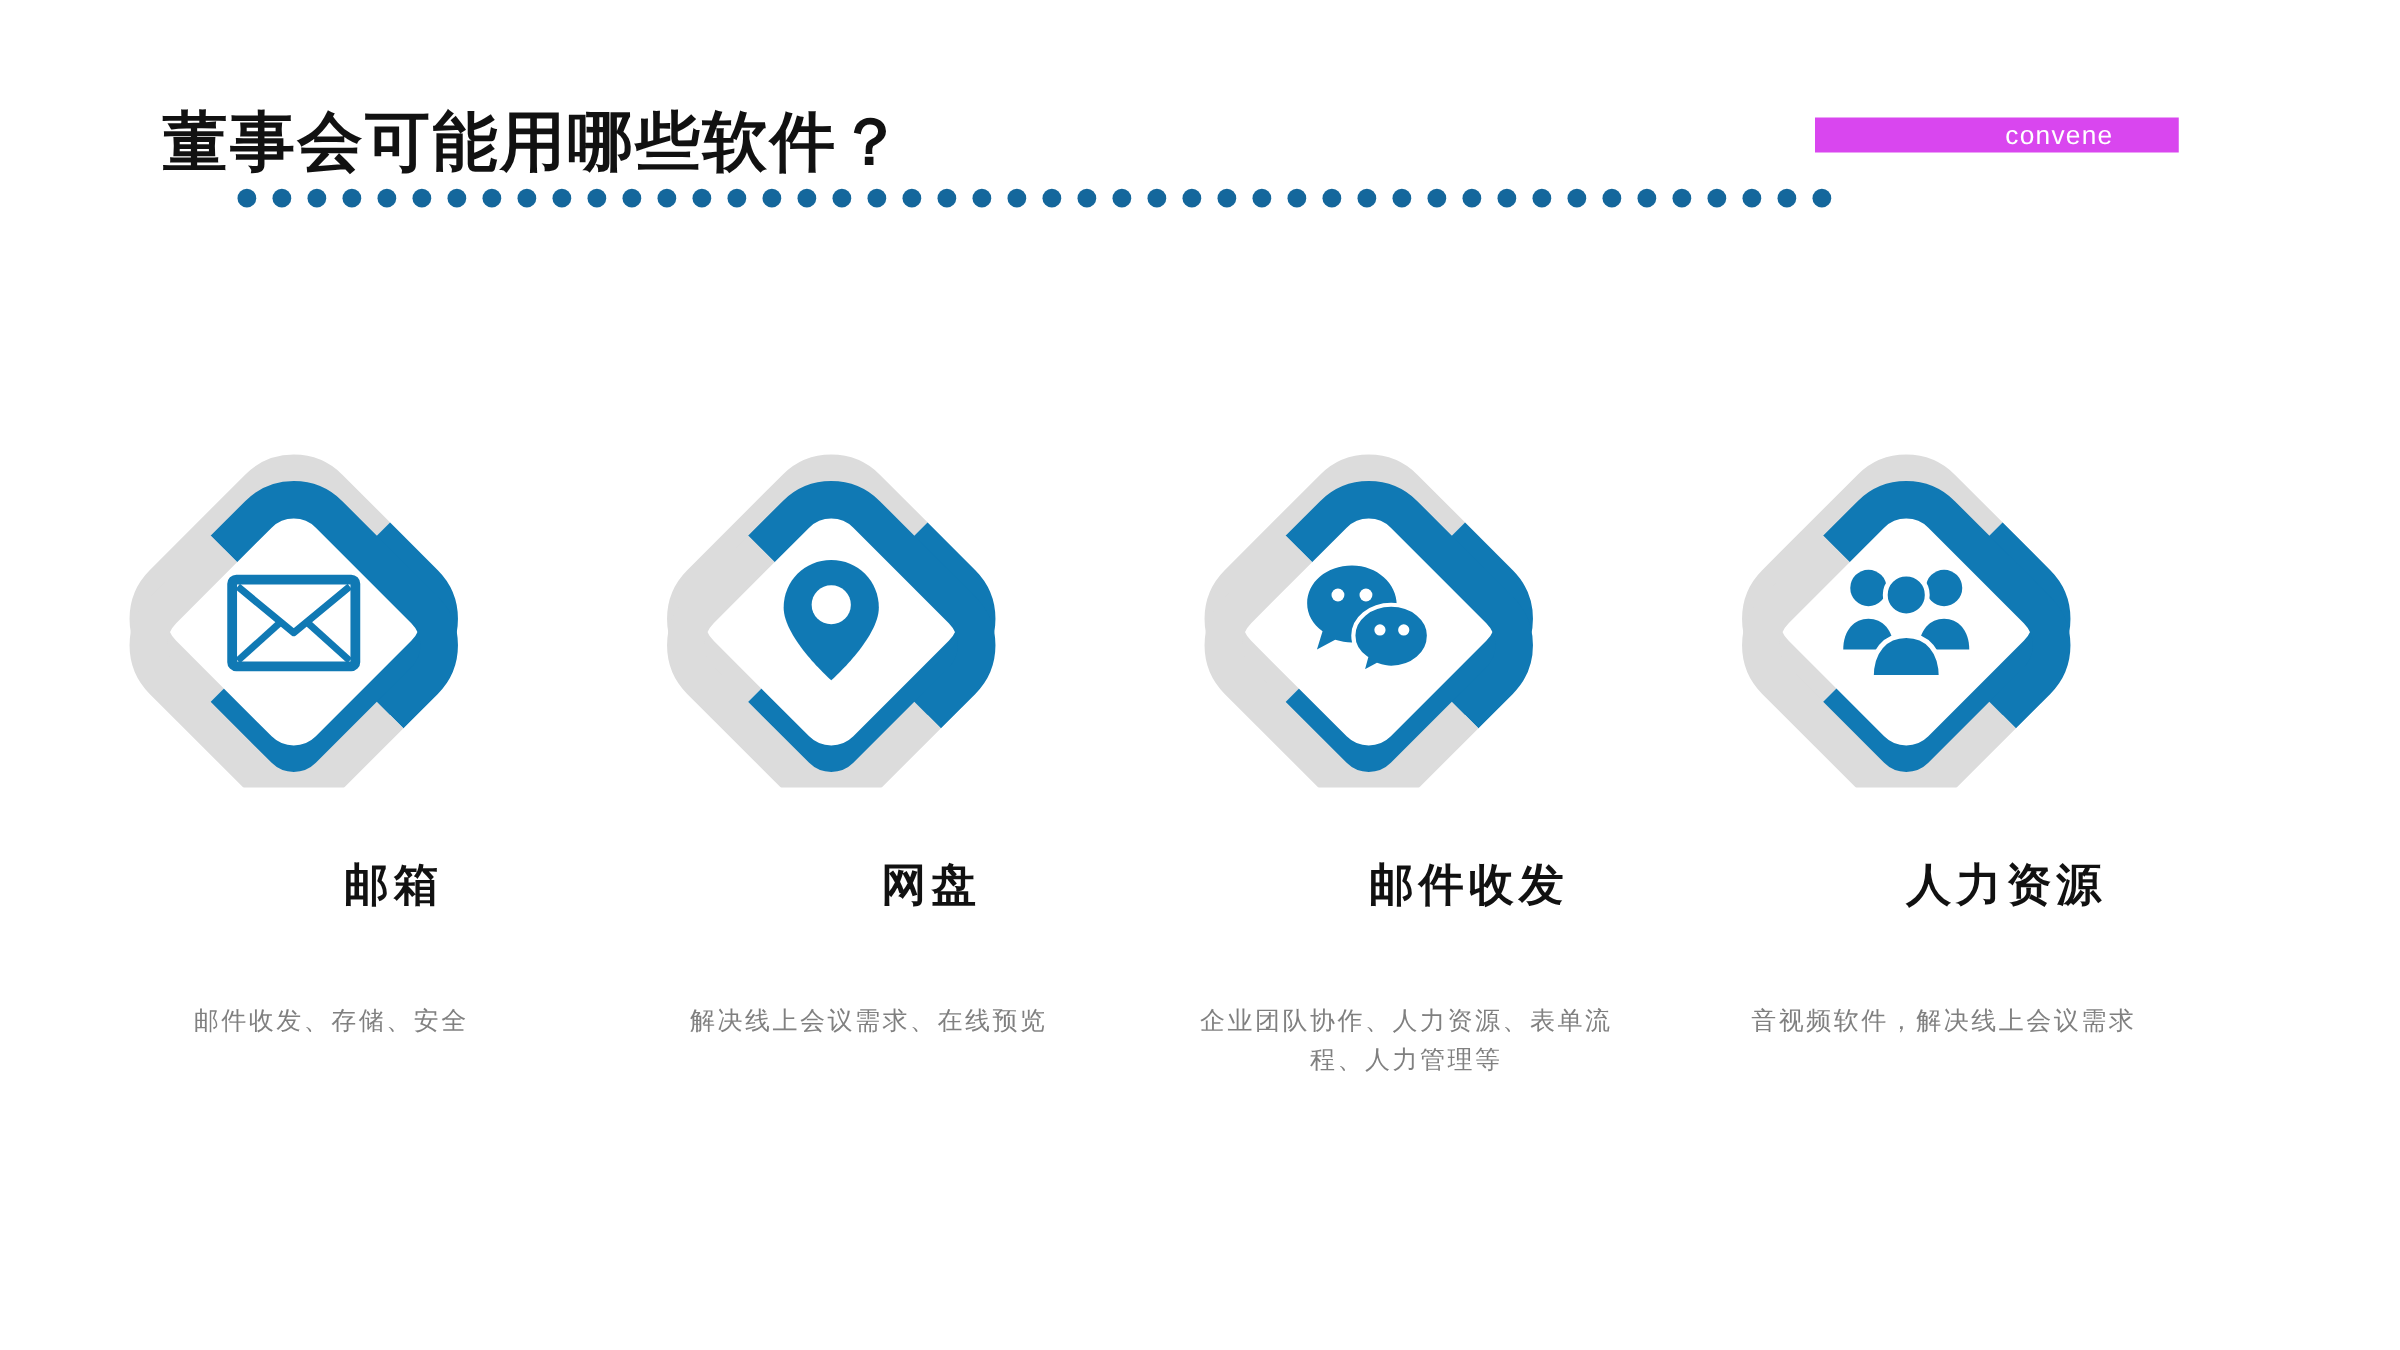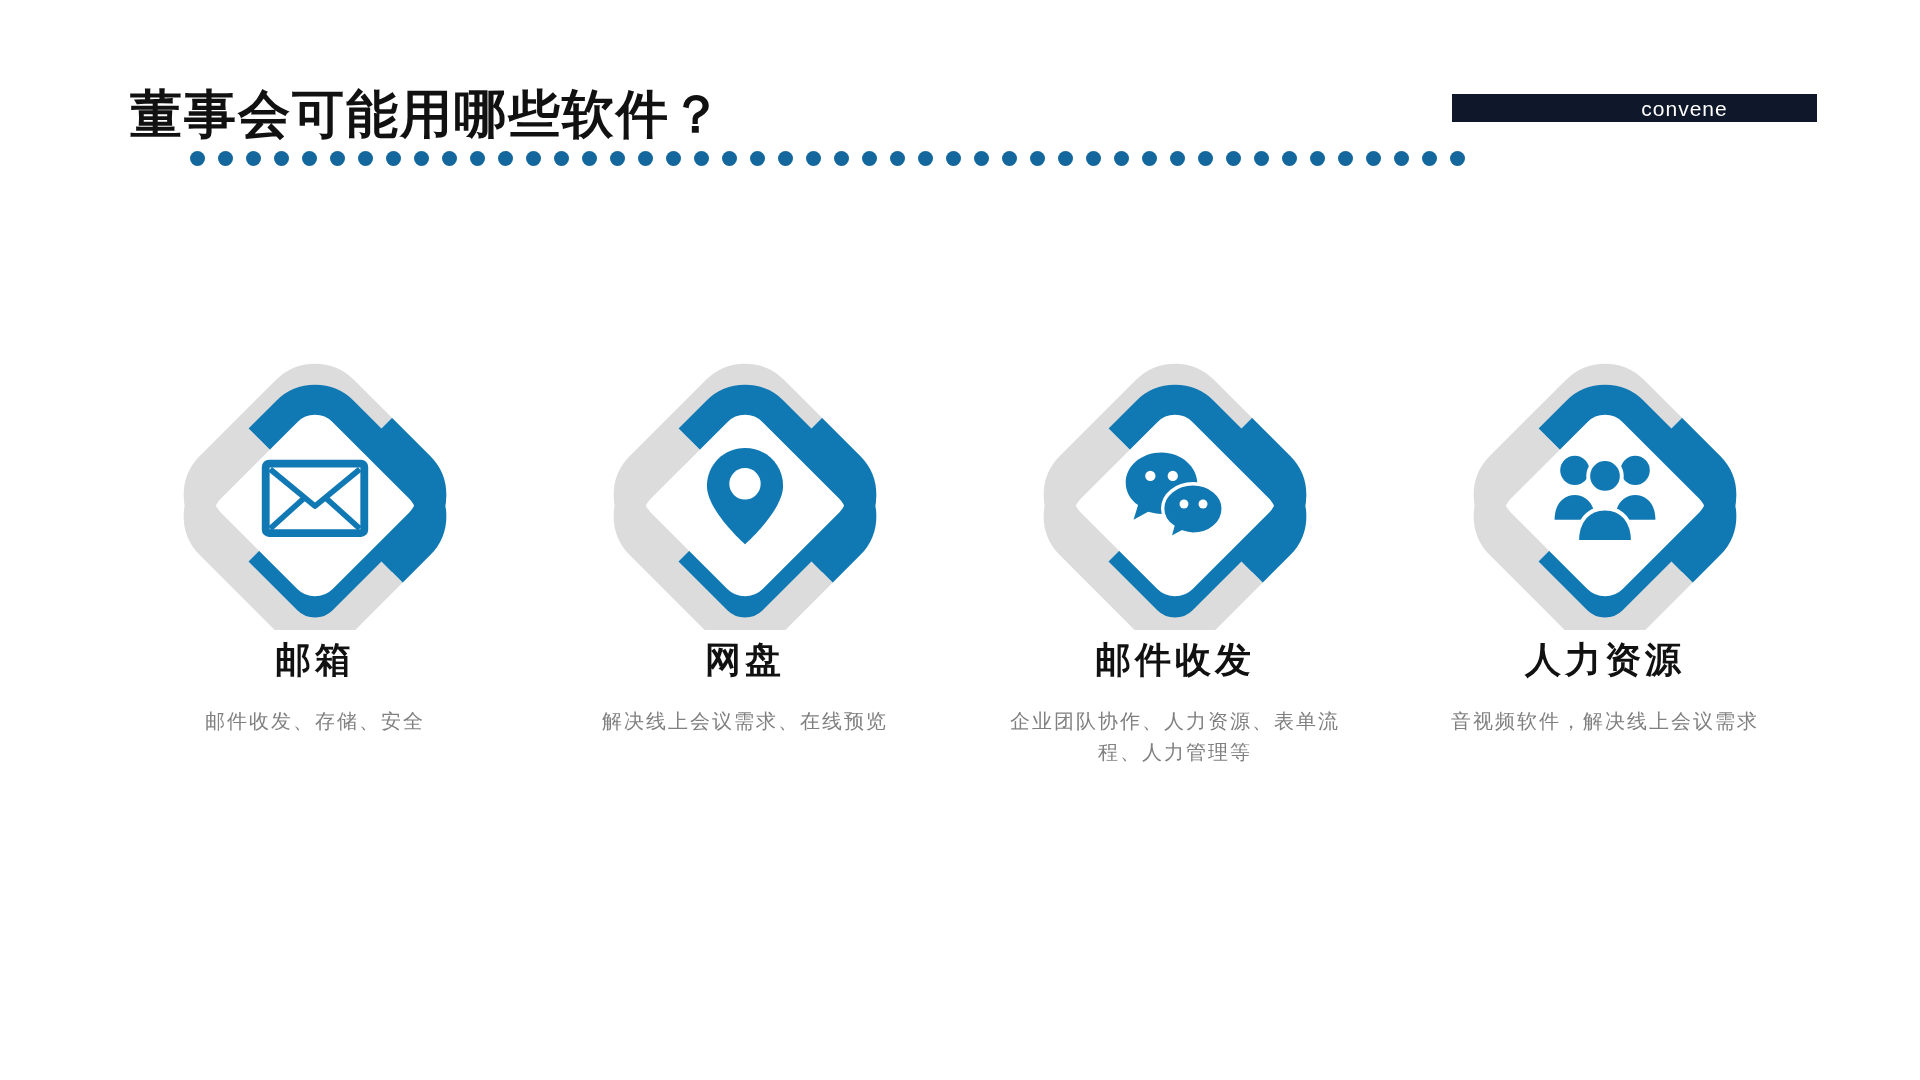--- a/index.html
+++ b/index.html
@@ -27,23 +27,23 @@
     letter-spacing: 2px;
     line-height: 1;
     white-space: nowrap;
     margin-top: 33px;
   }
 
   #brand-badge {
     position: absolute;
     left: 1452px;
     top: 94px;
-    width: 365px;
+    width: 291px;
     height: 28px;
-    background: #0f172a;
+    background: #d946ef;
     display: flex;
     align-items: center;
     justify-content: center;
   }
   #brand-badge .brand-text {
     color: #ffffff;
     font-size: 21px;
     letter-spacing: 1px;
     line-height: 1;
     padding-left: 100px;
@@ -74,21 +74,21 @@
     left: 100px;
     top: 360px;
     width: 1720px;
     display: flex;
     align-items: flex-start;
   }
   .card {
     width: 430px;
     display: flex;
     flex-direction: column;
-    align-items: center;
+    gap: 48px;
   }
 
   .emblem {
     width: 270px;
     height: 270px;
     position: relative;
   }
   .emblem svg {
     display: block;
     width: 270px;

